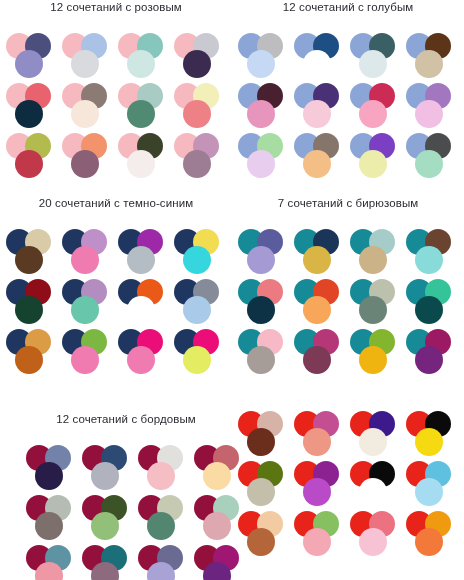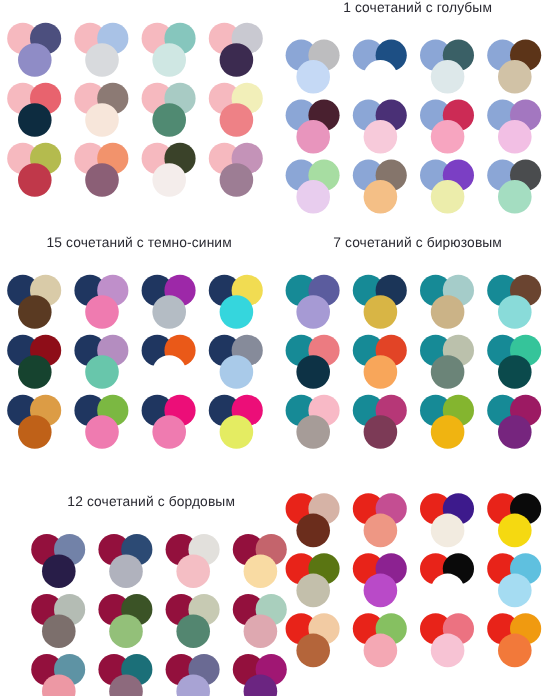--- a/index.html
+++ b/index.html
@@ -75,20 +75,21 @@
   #panel-4 { left: 0px;   top: 412px; padding-left: 20px; }
   #panel-5 { left: 232px; top: 392px; }
   .panel .grid { margin-top: 18px; }
 </style>
 </head>
 <body>
 
 <div class="page">
 
   <div class="panel" id="panel-0">
+    <div class="panel-title">12 сочетаний с розовым</div>
     <div class="grid">
         <div class="combo">
           <div class="dot a" style="background: rgb(246, 185, 191);"></div>
           <div class="dot b" style="background: rgb(76, 79, 126);"></div>
           <div class="dot c" style="background: rgb(143, 140, 198);"></div>
         </div>
         <div class="combo">
           <div class="dot a" style="background: rgb(246, 185, 191);"></div>
           <div class="dot b" style="background: rgb(169, 194, 230);"></div>
           <div class="dot c" style="background: rgb(216, 218, 221);"></div>
@@ -140,21 +141,21 @@
         </div>
         <div class="combo">
           <div class="dot a" style="background: rgb(246, 185, 191);"></div>
           <div class="dot b" style="background: rgb(196, 147, 184);"></div>
           <div class="dot c" style="background: rgb(157, 125, 148);"></div>
         </div>
       </div>
   </div>
 
   <div class="panel" id="panel-1">
-    <div class="panel-title">1 сочетаний с голубым</div>
+    <div class="panel-title">12 сочетаний с голубым</div>
     <div class="grid">
         <div class="combo">
           <div class="dot a" style="background: rgb(139, 166, 214);"></div>
           <div class="dot b" style="background: rgb(189, 189, 191);"></div>
           <div class="dot c" style="background: rgb(197, 217, 245);"></div>
         </div>
         <div class="combo">
           <div class="dot a" style="background: rgb(139, 166, 214);"></div>
           <div class="dot b" style="background: rgb(29, 79, 132);"></div>
           <div class="dot c" style="background: rgb(255, 255, 255);"></div>
@@ -206,21 +207,21 @@
         </div>
         <div class="combo">
           <div class="dot a" style="background: rgb(139, 166, 214);"></div>
           <div class="dot b" style="background: rgb(74, 76, 78);"></div>
           <div class="dot c" style="background: rgb(164, 221, 193);"></div>
         </div>
       </div>
   </div>
 
   <div class="panel" id="panel-2">
-    <div class="panel-title">15 сочетаний с темно-синим</div>
+    <div class="panel-title">20 сочетаний с темно-синим</div>
     <div class="grid">
         <div class="combo">
           <div class="dot a" style="background: rgb(31, 54, 96);"></div>
           <div class="dot b" style="background: rgb(217, 203, 168);"></div>
           <div class="dot c" style="background: rgb(90, 58, 34);"></div>
         </div>
         <div class="combo">
           <div class="dot a" style="background: rgb(31, 54, 96);"></div>
           <div class="dot b" style="background: rgb(191, 143, 202);"></div>
           <div class="dot c" style="background: rgb(239, 123, 176);"></div>

